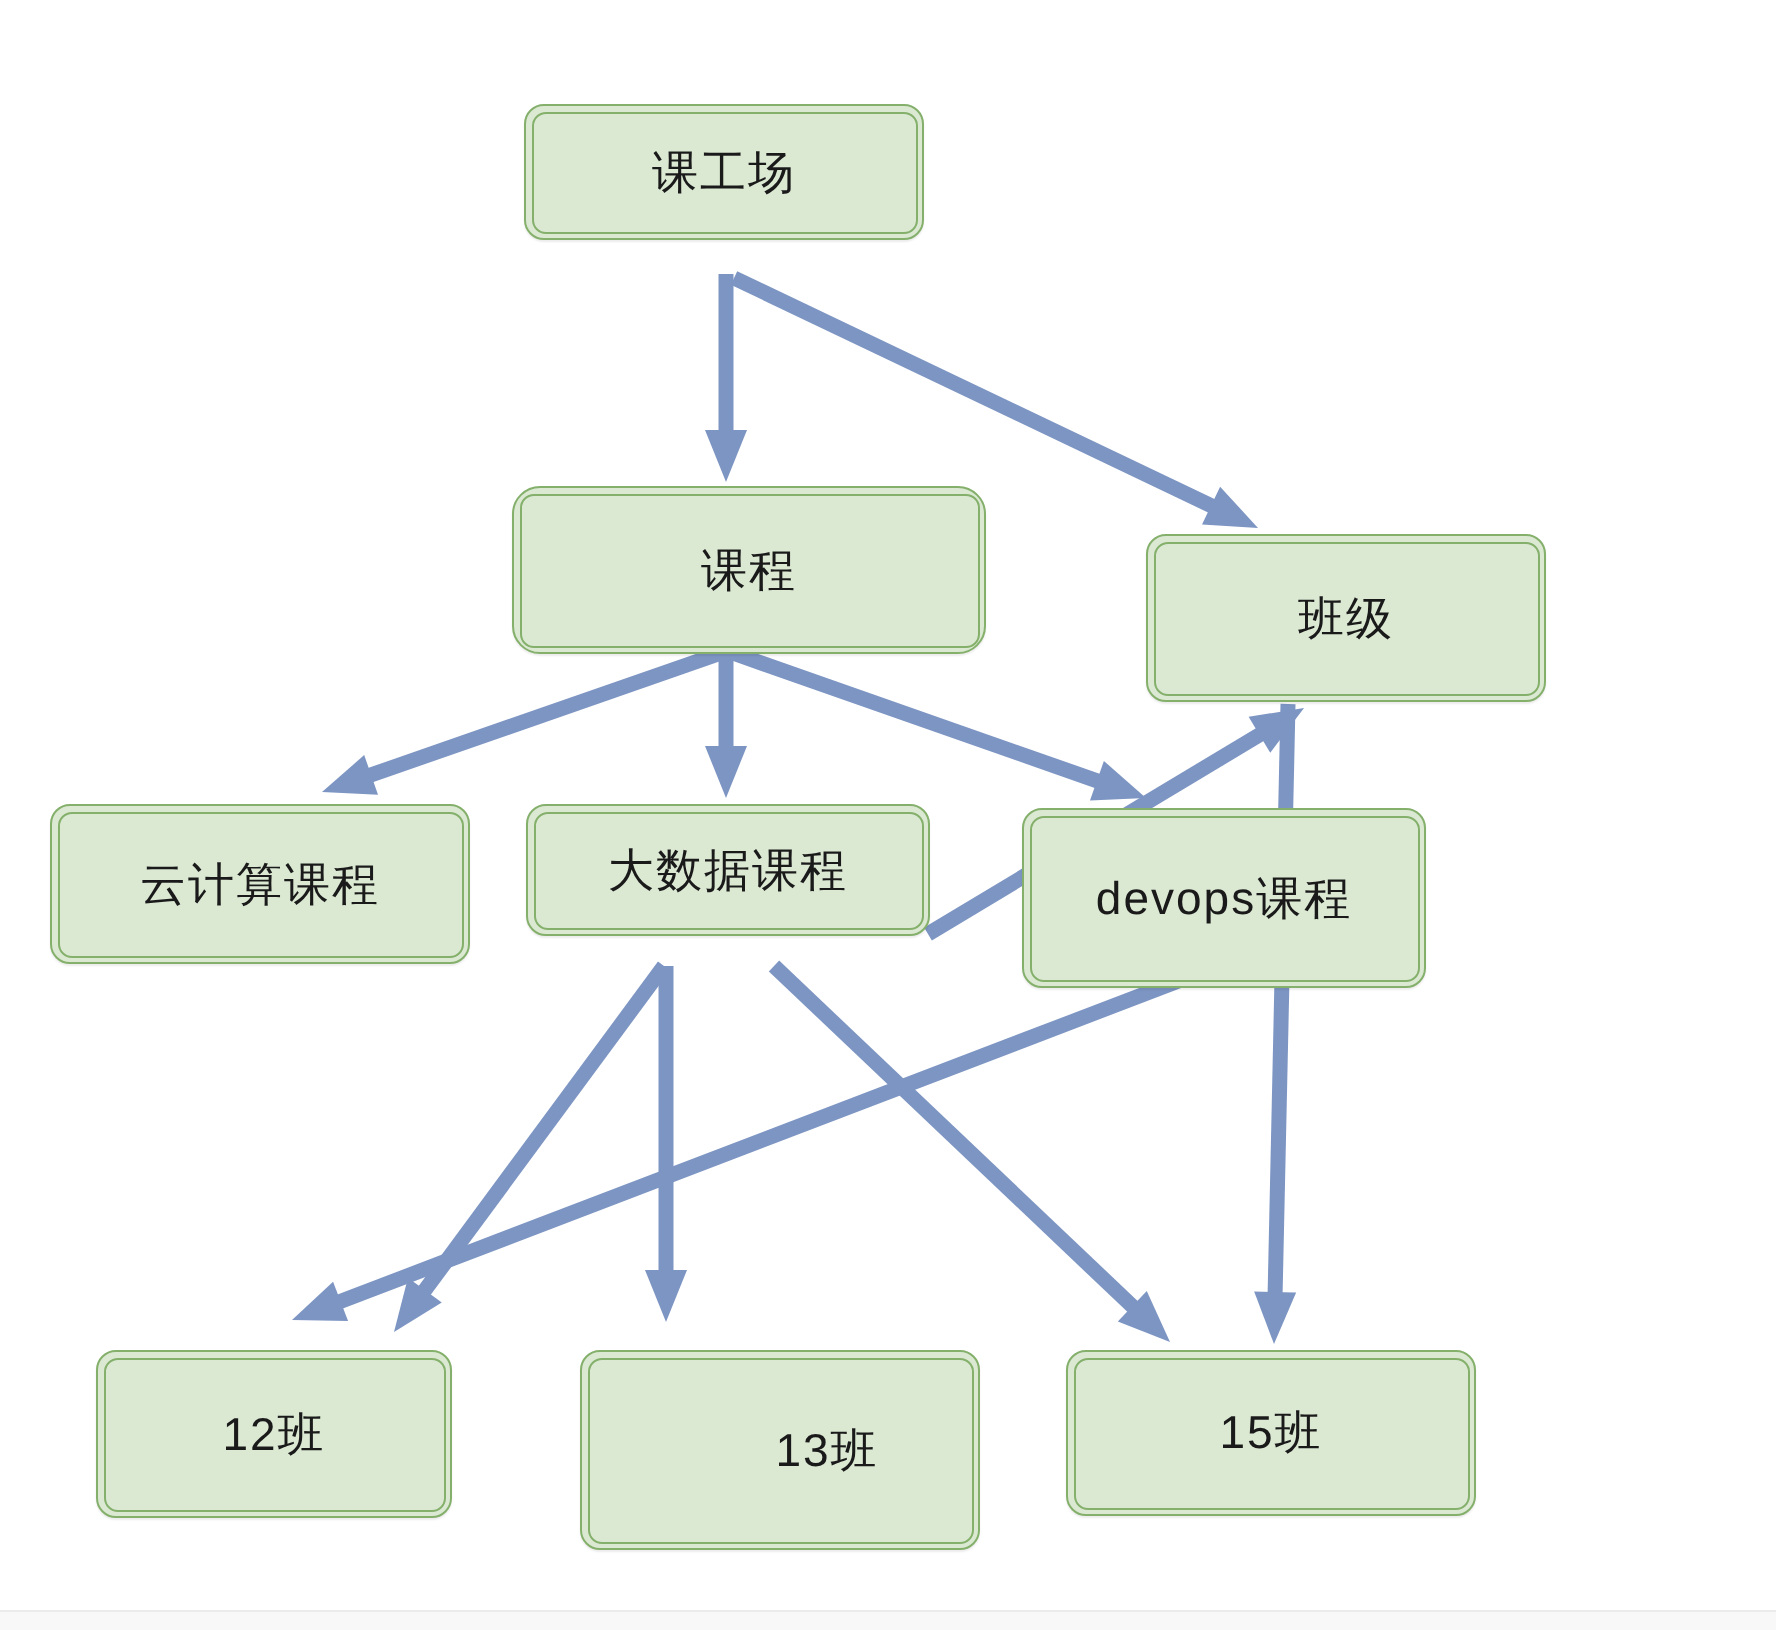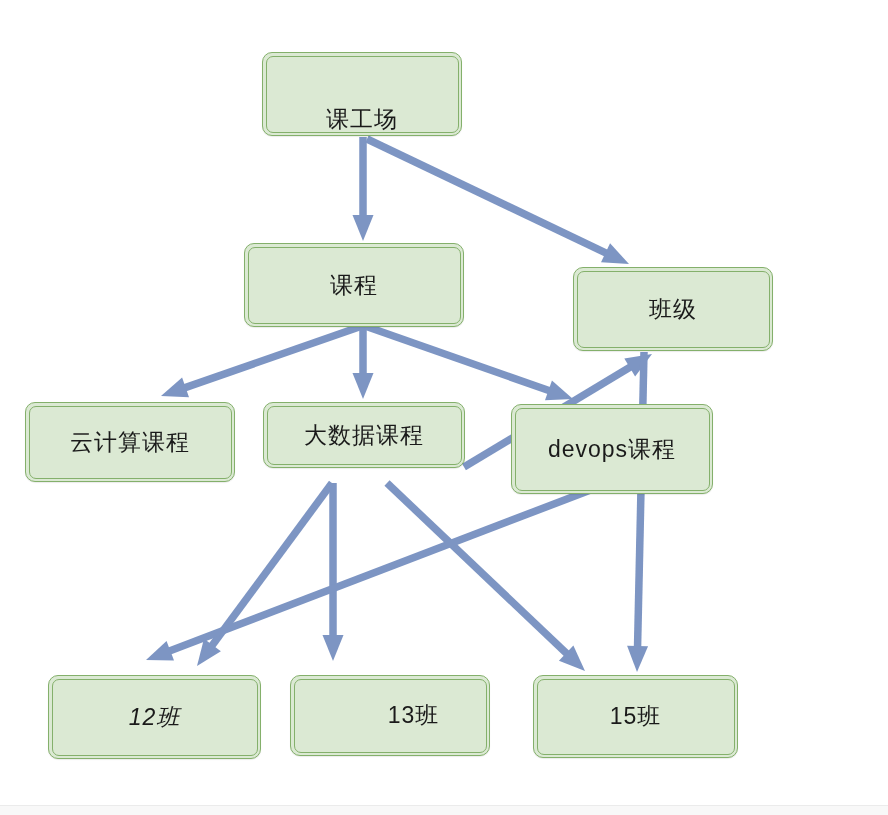--- a/index.html
+++ b/index.html
@@ -88,42 +88,42 @@
       <g>
         <line x1="387" y1="483" x2="570.8589452623694" y2="657.5731399460881" stroke="#7d95c3" stroke-width="7.5"></line>
         <polygon points="585,671 558.9154126284888,660.7119340176108 573.375108071163,645.483105838624" fill="#7d95c3"></polygon>
       </g>
       <g>
         <line x1="601" y1="486" x2="164.21361800415218" y2="653.0347922357747" stroke="#7d95c3" stroke-width="7.5"></line>
         <polygon points="146,660 166.53432751710727,640.9057235428998 174.03532049396523,660.5203890858329" fill="#7d95c3"></polygon>
       </g>
     </svg>
   <div id="nodes">
-      <div class="node" style="left: 262px; top: 52px; width: 200px; height: 84px; align-items: flex-end;">
+      <div class="node" style="left: 262px; top: 52px; width: 200px; height: 68px;">
         <span class="node-label">课工场</span>
       </div>
-      <div class="node" style="left: 244px; top: 243px; width: 220px; height: 84px;">
+      <div class="node" style="left: 256px; top: 243px; width: 237px; height: 84px; border-radius: 14px;">
         <span class="node-label">课程</span>
       </div>
       <div class="node" style="left: 573px; top: 267px; width: 200px; height: 84px;">
         <span class="node-label">班级</span>
       </div>
       <div class="node" style="left: 25px; top: 402px; width: 210px; height: 80px;">
         <span class="node-label">云计算课程</span>
       </div>
       <div class="node" style="left: 263px; top: 402px; width: 202px; height: 66px;">
         <span class="node-label">大数据课程</span>
       </div>
       <div class="node" style="left: 511px; top: 404px; width: 202px; height: 90px;">
         <span class="node-label">devops课程</span>
       </div>
-      <div class="node" style="left: 48px; top: 675px; width: 213px; height: 84px; font-style: italic;">
+      <div class="node" style="left: 48px; top: 675px; width: 178px; height: 84px;">
         <span class="node-label">12班</span>
       </div>
-      <div class="node" style="left: 290px; top: 675px; width: 200px; height: 81px; padding-left: 47px;">
+      <div class="node" style="left: 290px; top: 675px; width: 200px; height: 100px; padding-left: 47px;">
         <span class="node-label">13班</span>
       </div>
       <div class="node" style="left: 533px; top: 675px; width: 205px; height: 83px;">
         <span class="node-label">15班</span>
       </div>
     </div>
   <div id="bottom-strip"></div>
 </div>
 
 </body></html>

